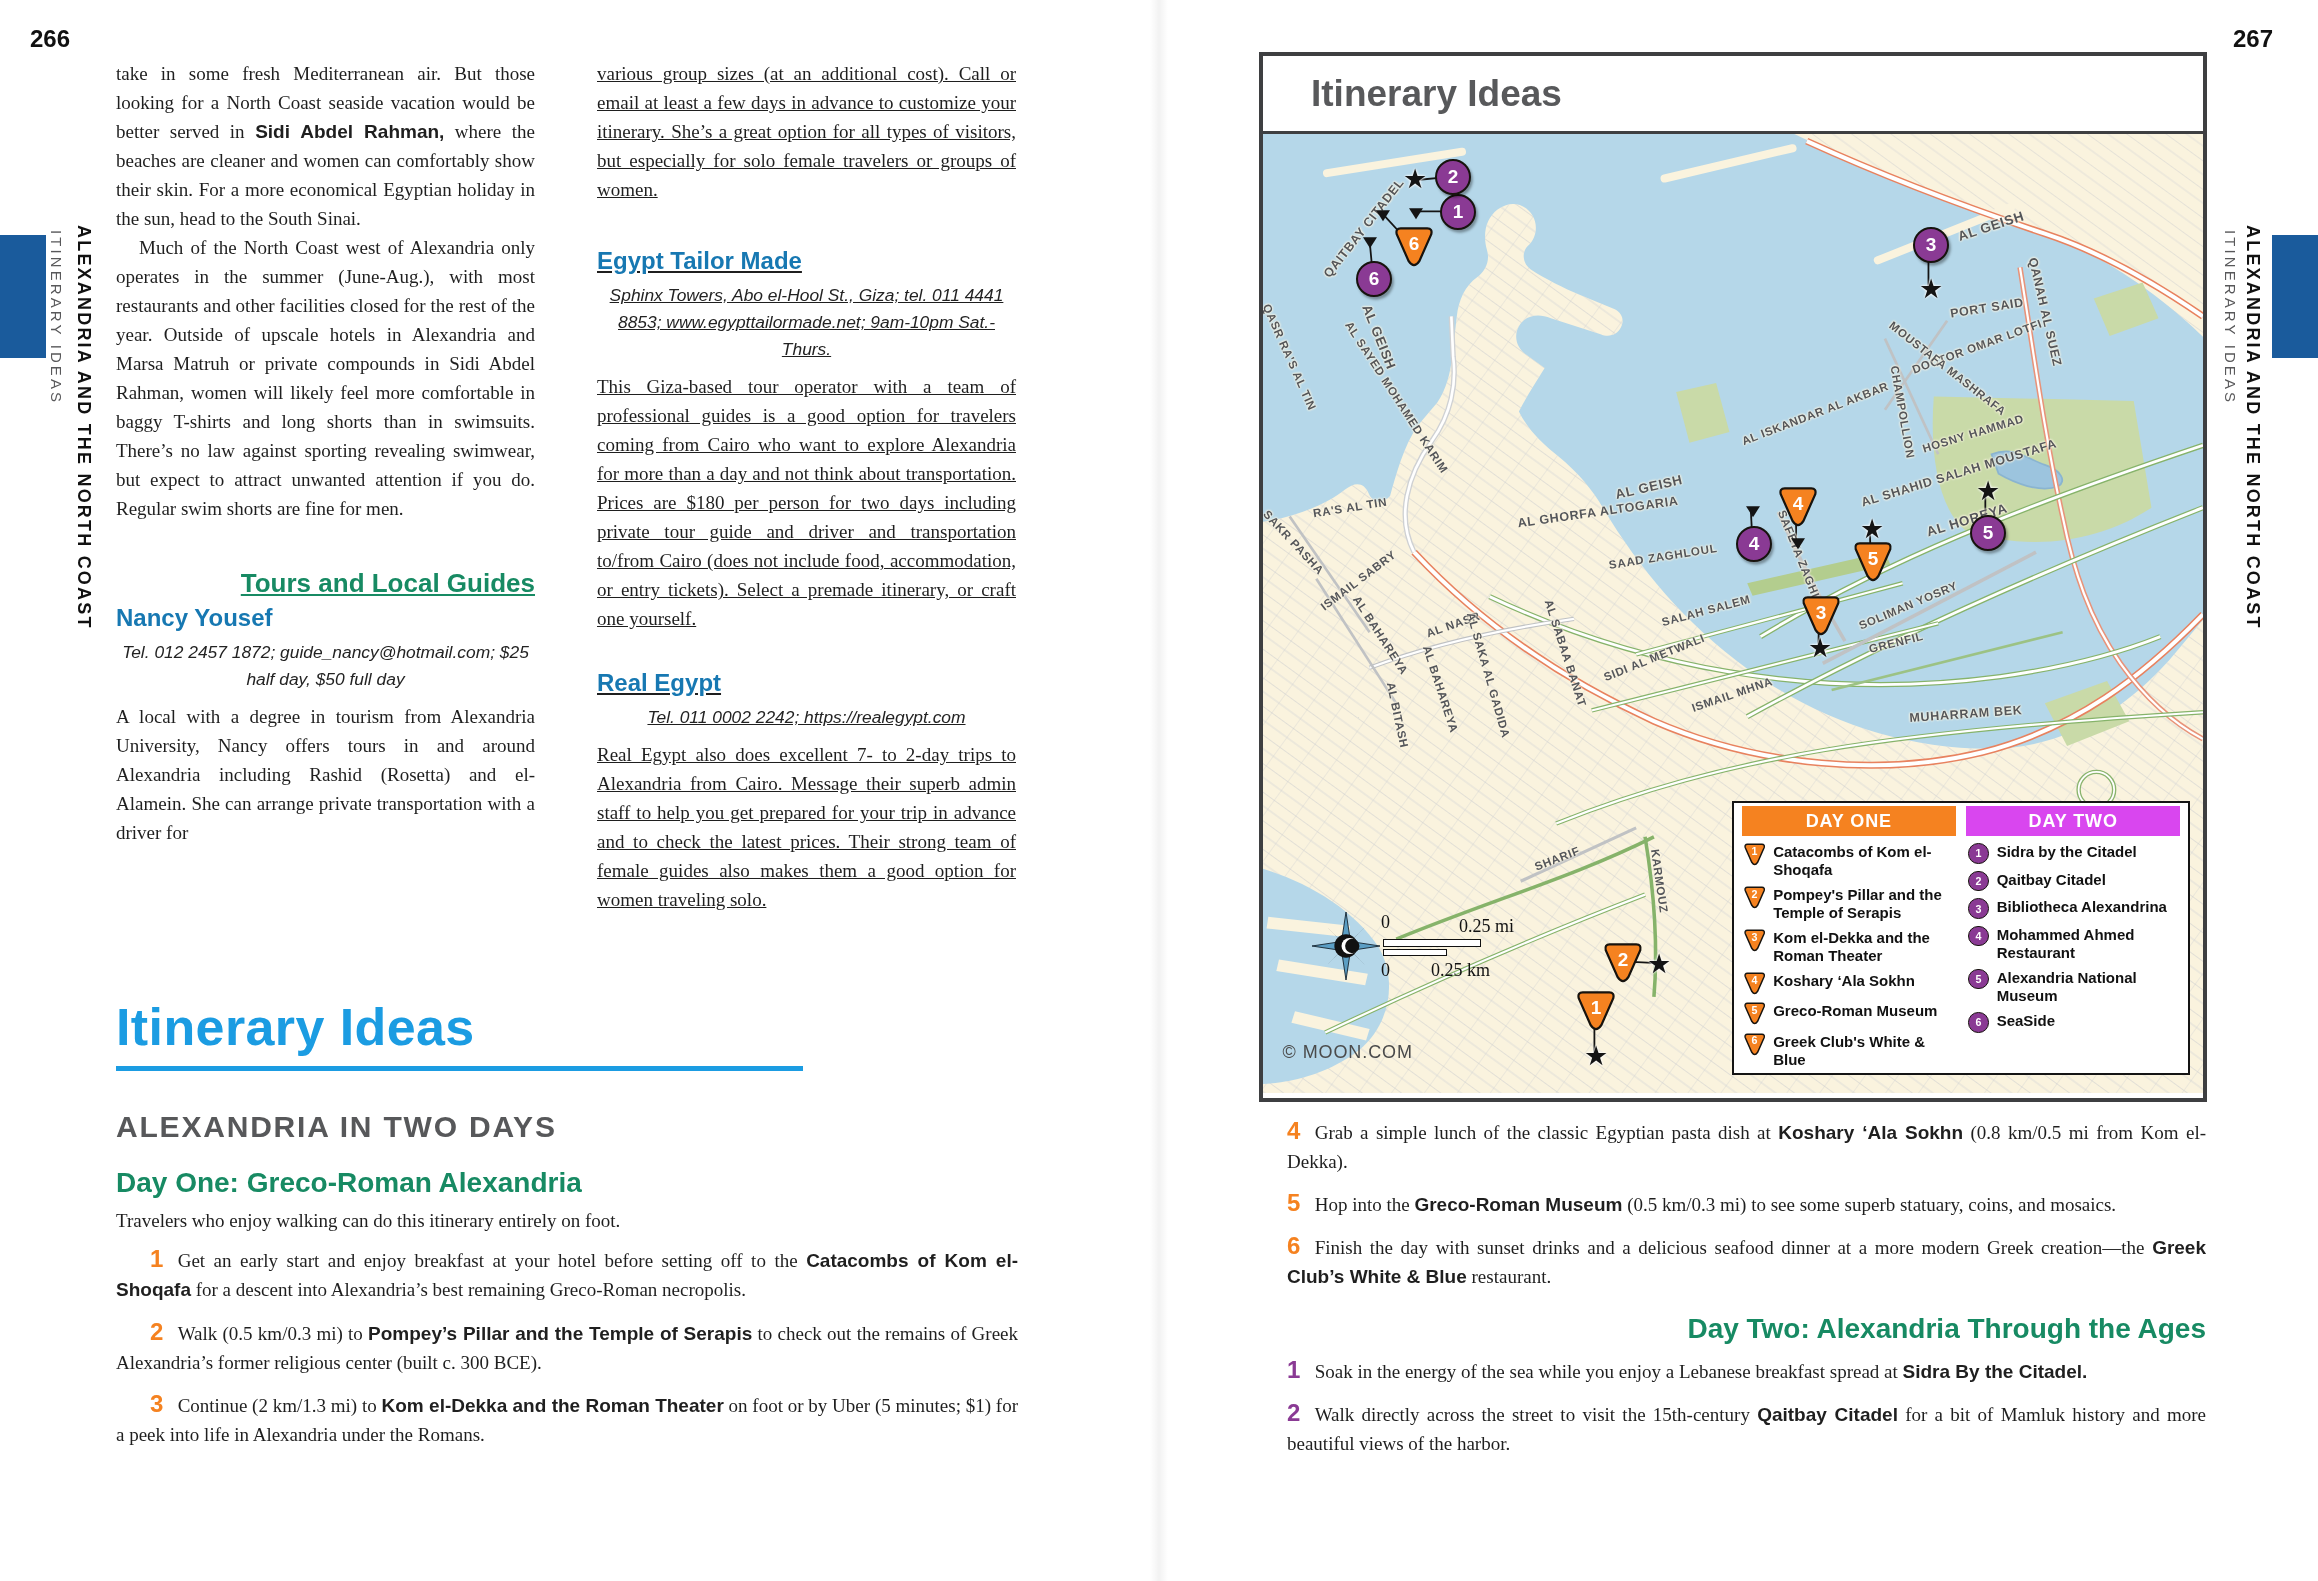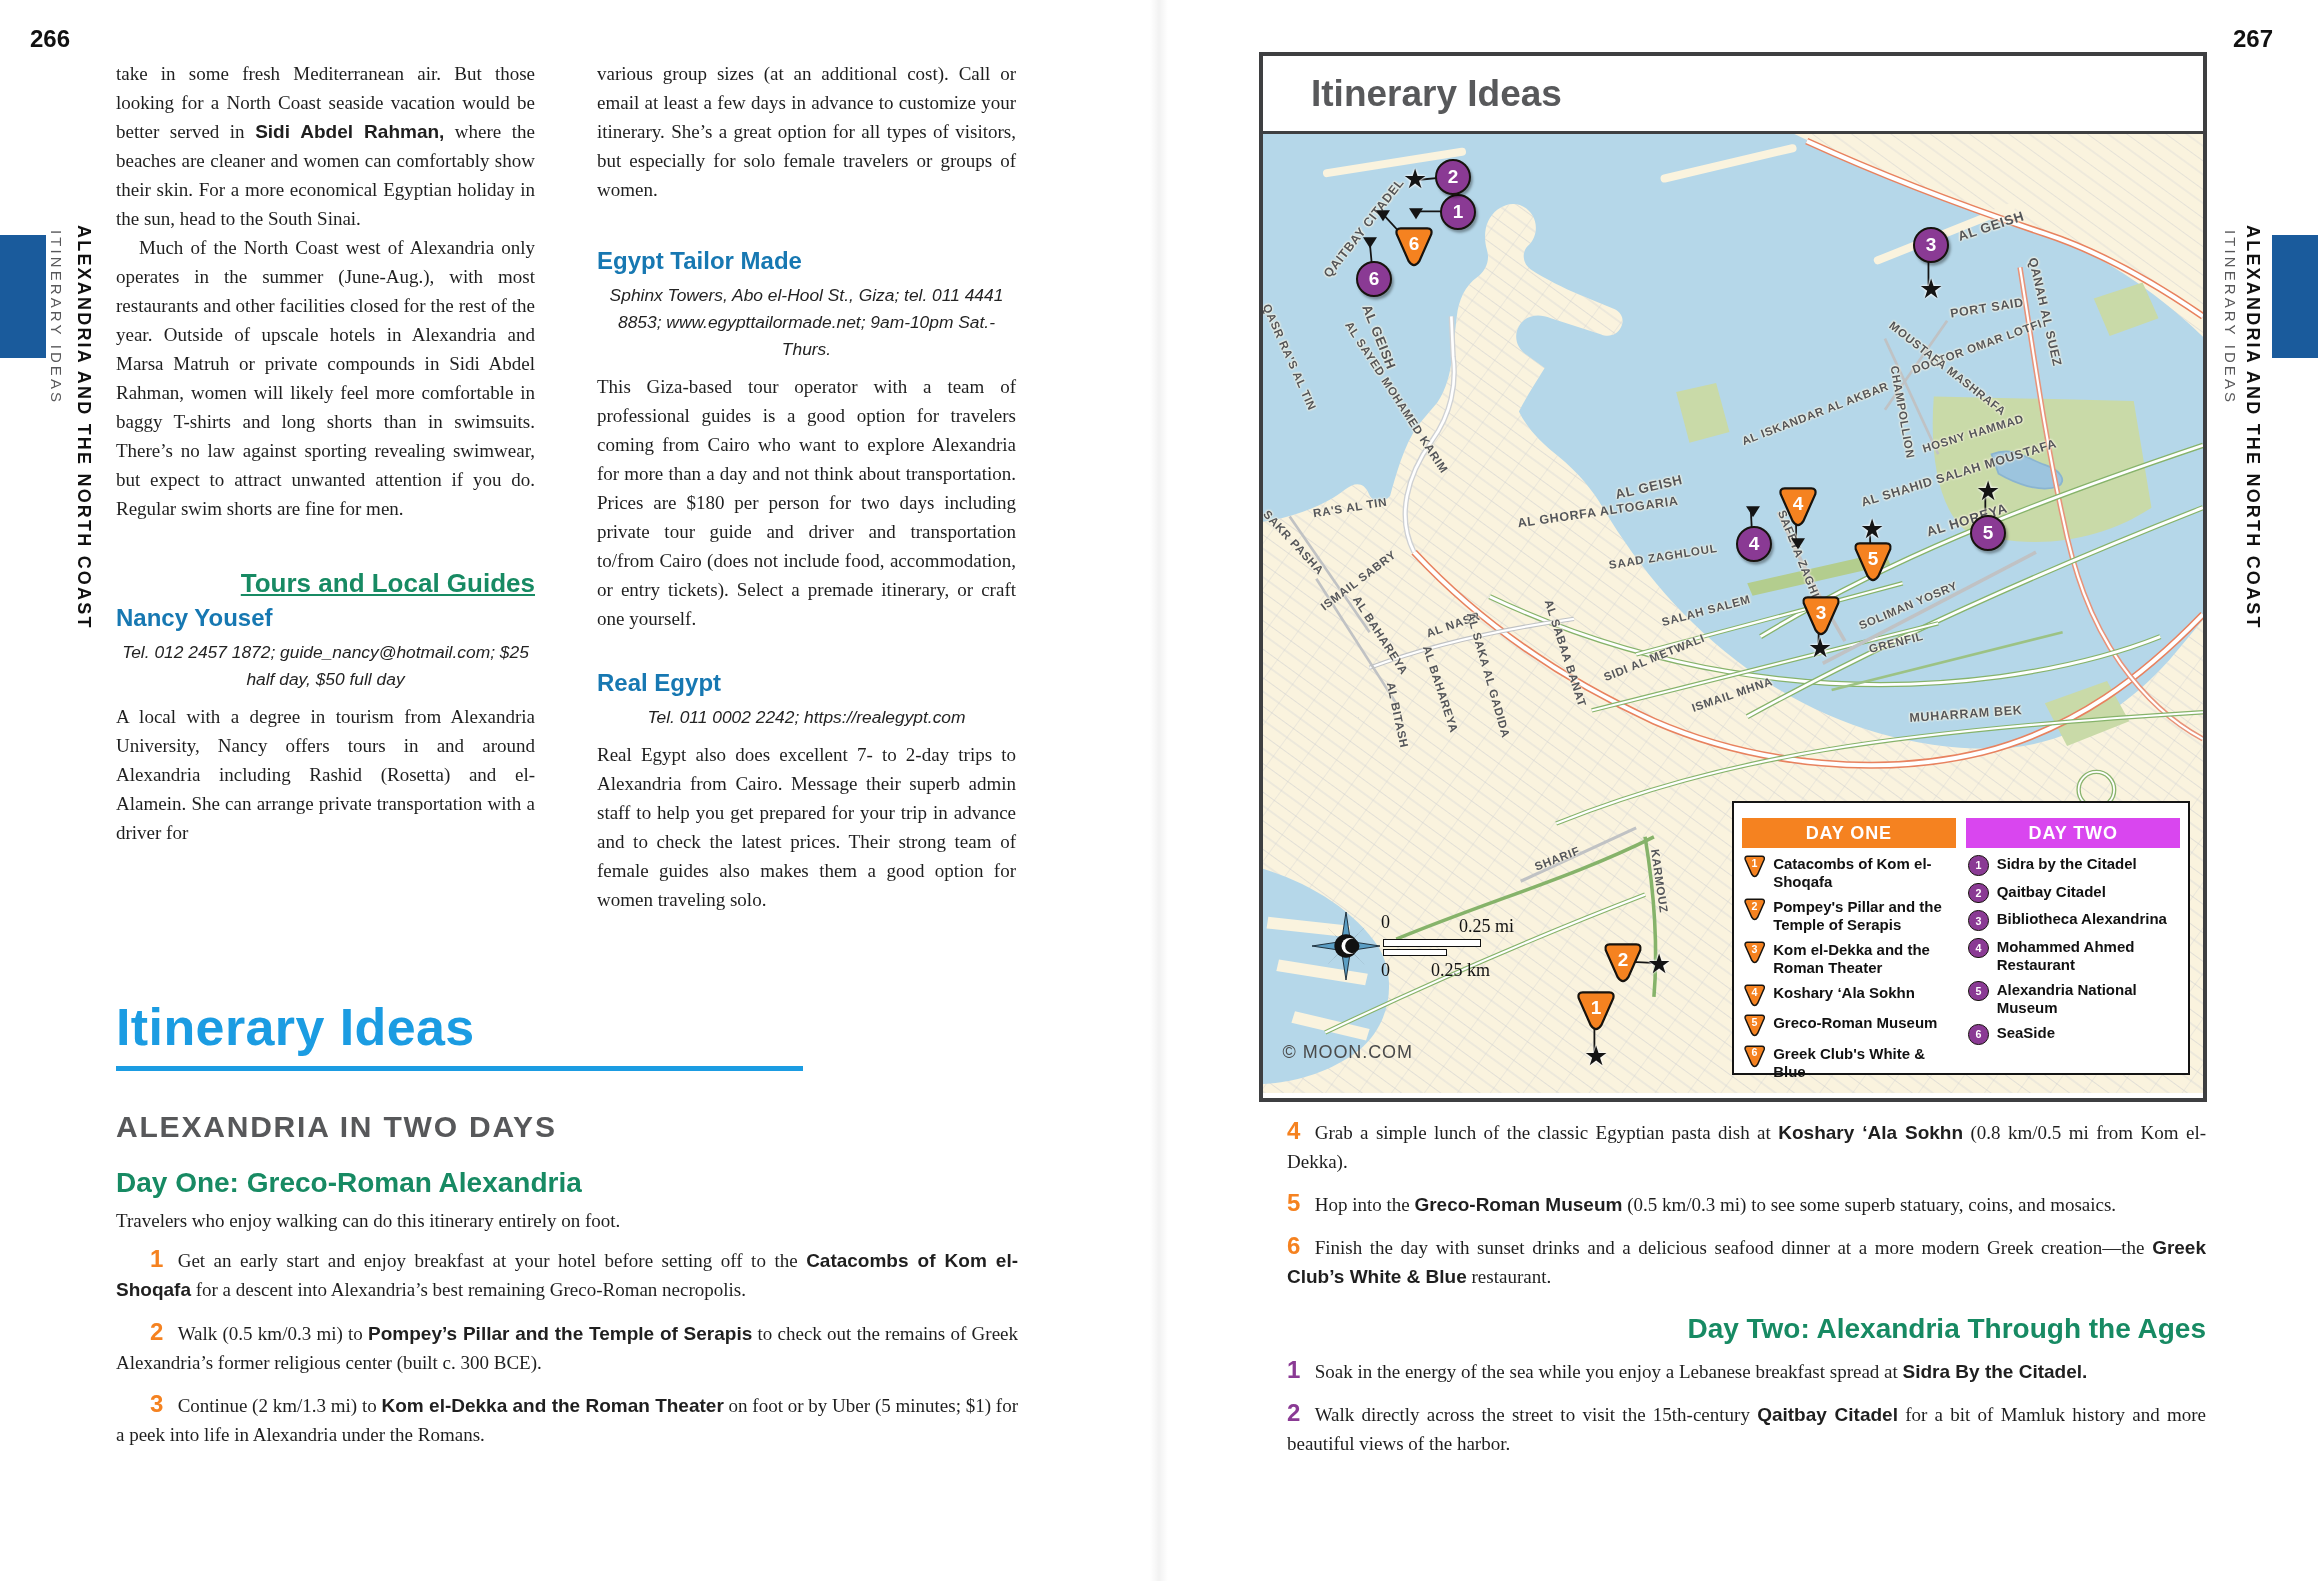--- a/index.html
+++ b/index.html
@@ -13,21 +13,21 @@
   .pagenum.right{left:2233px;}
   .edge-tab{position:absolute;top:235px;width:46px;height:123px;background:#1a5b9c;}
   .edge-tab.left{left:0;}
   .edge-tab.right{left:2272px;}
   .vtext{writing-mode:vertical-rl;white-space:nowrap;position:absolute;}
   .vtitle{font:700 18px "Liberation Sans",sans-serif;letter-spacing:2.2px;color:#111;}
   .vsub{font:400 15px "Liberation Sans",sans-serif;letter-spacing:3.1px;color:#58585a;}
   
   .col{position:absolute;top:34px;width:419px;text-align:justify;margin-top:25px;}
   .col1{left:116px;}
-  .col2{left:597px;}
+  .col2{left:597px;text-decoration:underline;}
   .body-p{font-size:19px;line-height:29px;margin:0;}
   .body-p.indent{text-indent:23px;}
   .h-section{font:700 26px "Liberation Sans",sans-serif;color:#178a63;margin:45px 0 5.4px 0;text-align:right;text-decoration:underline;}
   .h-listing{font:700 24px "Liberation Sans",sans-serif;color:#1778b2;margin:36px 0 7.1px 0;text-align:left;}
   .h-listing.first{margin-top:43px;}
   .contact{font:italic 400 17.4px "Liberation Sans",sans-serif;line-height:27px;color:#232323;
            margin:0 0 9px 0;text-align:center;}
   
   .itin{position:absolute;left:116px;top:997px;width:902px;}
   .h-big{font:700 52px "Liberation Sans",sans-serif;color:#1b9ce2;margin:0;letter-spacing:0.4px;}
@@ -58,21 +58,21 @@
   .mk-circle{width:36px;height:36px;border-radius:50%;border:2.7px solid #17130e;box-sizing:border-box;
              box-shadow:1.8px 2.7px 2.7px rgba(0,0,0,0.35);}
   .mk-circle .mnum{top:5.4px;}
   .star{position:absolute;transform:translate(-50%,-55%);font-size:27px;color:#141414;
         text-shadow:0 0 2.7px #fff,0 0 2.7px #fff;font-family:"DejaVu Sans",sans-serif;}
   .tri{position:absolute;transform:translate(-50%,-35%);width:0;height:0;
        border-left:7.1px solid transparent;border-right:7.1px solid transparent;border-top:11.6px solid #141414;}
   .connectors{position:absolute;left:0;top:0;width:100%;height:100%;}
   
   .legend{position:absolute;left:469px;top:667px;width:458px;height:274px;background:#fff;
-          border:2.7px solid #141414;box-sizing:border-box;padding:15px 8px;display:flex;gap:10.7px;
+          border:2.7px solid #141414;box-sizing:border-box;padding:3px 8px;display:flex;gap:10.7px;
           font-family:"Liberation Sans",sans-serif;}
   .leg-col{flex:1;}
   .leg-head{height:30px;display:flex;align-items:center;justify-content:center;
             font:700 18px "Liberation Sans",sans-serif;color:#fff;letter-spacing:0.9px;}
   .leg-item{display:flex;gap:8px;margin:7.1px 0 0 1.8px;align-items:flex-start;}
   .leg-item .txt{font-weight:700;font-size:15px;line-height:18px;color:#111;}
   .leg-mini-circle{width:20.5px;height:20.5px;border-radius:50%;border:1.8px solid #17130e;box-sizing:border-box;
                    color:#fff;font:700 10.7px "Liberation Sans",sans-serif;display:flex;align-items:center;
                    justify-content:center;flex:none;}
   .leg-mini-pin{position:relative;width:21.4px;height:23px;flex:none;}

